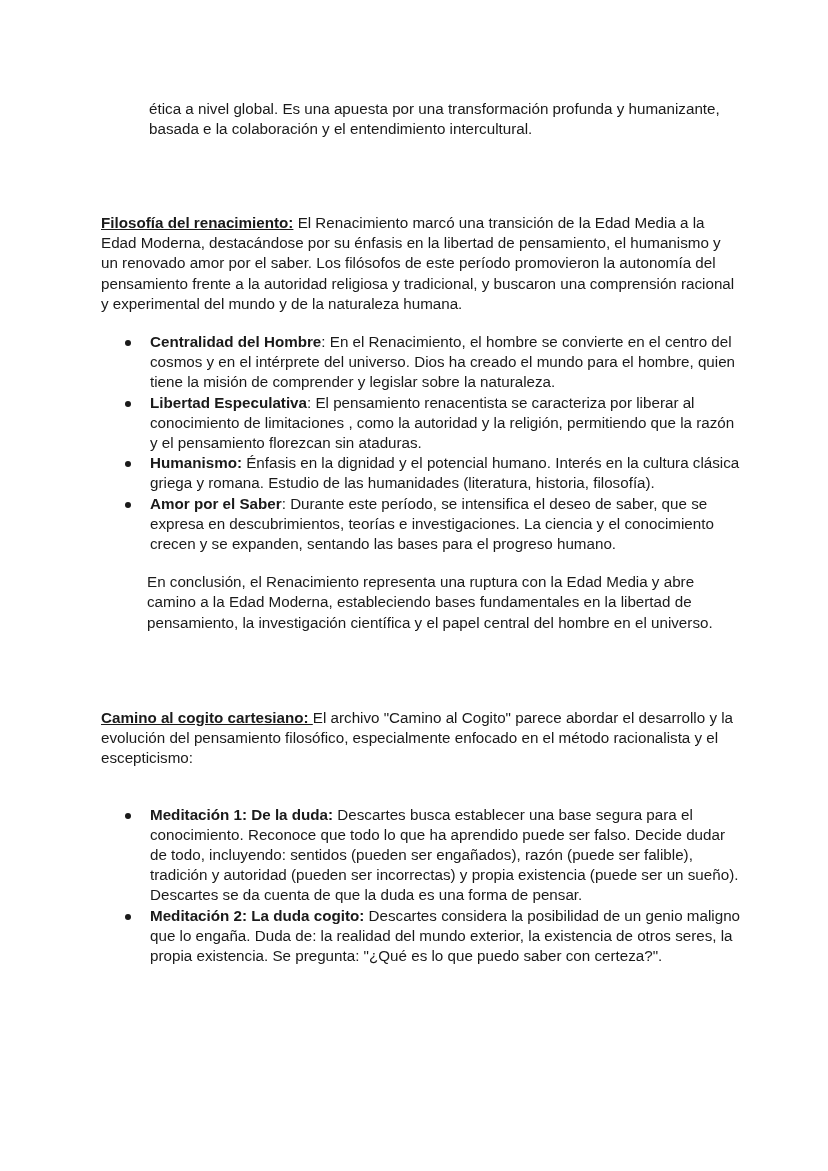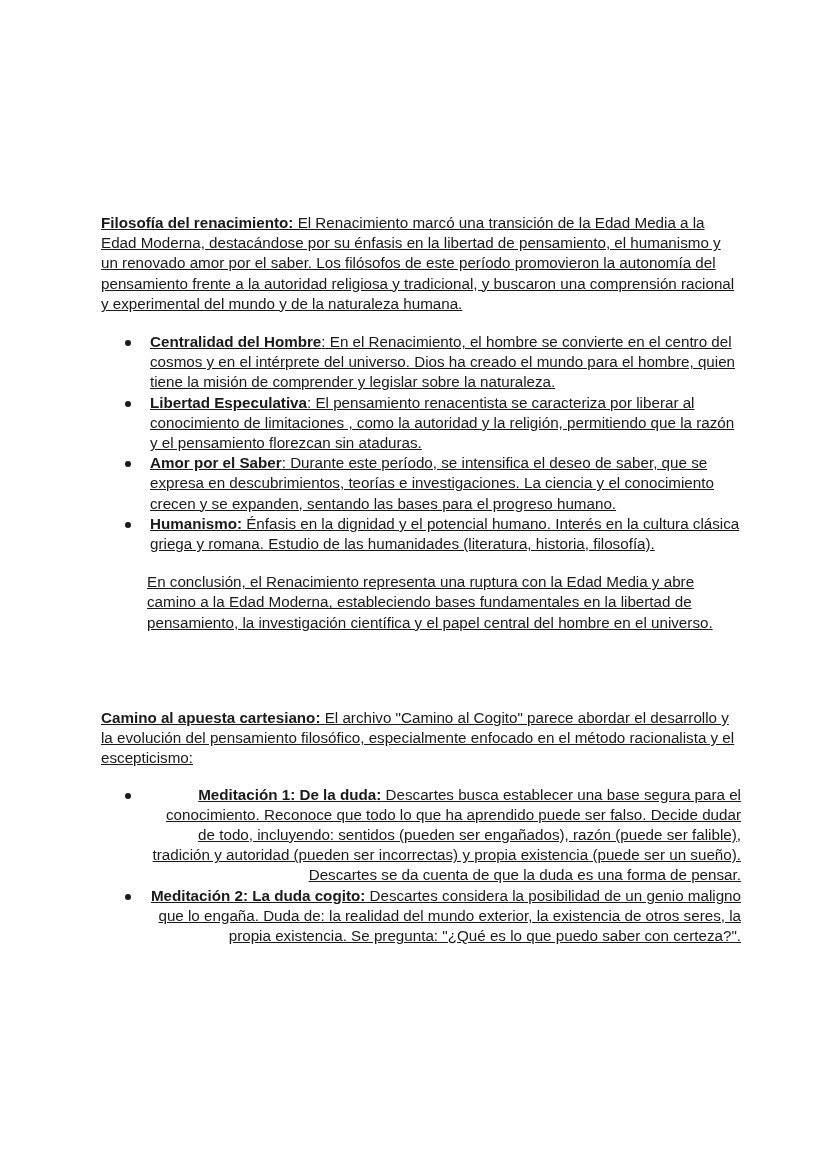--- a/index.html
+++ b/index.html
@@ -27,21 +27,20 @@
       position: absolute;
       left: 149px;
       top: 99px;
       width: 600px;
       margin: 0;
     }
     .section {
       position: absolute;
       left: 101px;
       width: 640px;
-      text-decoration: underline;
     }
     .section p {
       margin: 0;
     }
     .heading {
       font-weight: bold;
       text-decoration: underline;
     }
     ul.bullets {
       list-style: none;
@@ -64,36 +63,37 @@
     }
     ul.bullets li b {
       font-weight: bold;
     }
   </style>
 </head>
 <body>
 
 <div class="page">
 
+  <p class="intro">ética a nivel global. Es una apuesta por una transformación profunda y humanizante, basada e la colaboración y el entendimiento intercultural.</p>
 
   <div class="section" style="top:213px;">
     <p><span class="heading">Filosofía del renacimiento:</span><span> El Renacimiento marcó una transición de la Edad Media a la Edad Moderna, destacándose por su énfasis en la libertad de pensamiento, el humanismo y un renovado amor por el saber. Los filósofos de este período promovieron la autonomía del pensamiento frente a la autoridad religiosa y tradicional, y buscaron una comprensión racional y experimental del mundo y de la naturaleza humana.</span></p>
 
     <ul class="bullets" style="margin-top:18px;">
       <li><span class="bullet"></span><b>Centralidad del Hombre</b><span>:</span><span> En el Renacimiento, el hombre se convierte en el centro del cosmos y en el intérprete del universo. Dios ha creado el mundo para el hombre, quien tiene la misión de comprender y legislar sobre la naturaleza.</span></li>
       <li><span class="bullet"></span><b>Libertad Especulativa</b><span>:</span><span> El pensamiento renacentista se caracteriza por liberar al conocimiento de limitaciones , como la autoridad y la religión, permitiendo que la razón y el pensamiento florezcan sin ataduras.</span></li>
+      <li><span class="bullet"></span><b>Humanismo:</b><span></span><span> Énfasis en la dignidad y el potencial humano. Interés en la cultura clásica griega y romana. Estudio de las humanidades (literatura, historia, filosofía).</span></li>
       <li><span class="bullet"></span><b>Amor por el Saber</b><span>:</span><span> Durante este período, se intensifica el deseo de saber, que se expresa en descubrimientos, teorías e investigaciones. La ciencia y el conocimiento crecen y se expanden, sentando las bases para el progreso humano.</span></li>
-      <li><span class="bullet"></span><b>Humanismo:</b><span></span><span> Énfasis en la dignidad y el potencial humano. Interés en la cultura clásica griega y romana. Estudio de las humanidades (literatura, historia, filosofía).</span></li>
     </ul>
 
     <p style="margin-top:18px;margin-left:46px;">En conclusión, el Renacimiento representa una ruptura con la Edad Media y abre camino a la Edad Moderna, estableciendo bases fundamentales en la libertad de pensamiento, la investigación científica y el papel central del hombre en el universo.</p>
   </div>
 
   <div class="section" style="top:708px;">
-    <p><span class="heading">Camino al apuesta cartesiano: </span><span>El archivo "Camino al Cogito" parece abordar el desarrollo y la evolución del pensamiento filosófico, especialmente enfocado en el método racionalista y el escepticismo:</span></p>
+    <p><span class="heading">Camino al cogito cartesiano: </span><span>El archivo "Camino al Cogito" parece abordar el desarrollo y la evolución del pensamiento filosófico, especialmente enfocado en el método racionalista y el escepticismo:</span></p>
 
-    <ul class="bullets" style="margin-top:16px;text-align:right;">
+    <ul class="bullets" style="margin-top:36px;">
       <li><span class="bullet"></span><b>Meditación 1: De la duda:</b><span> Descartes busca establecer una base segura para el conocimiento. Reconoce que todo lo que ha aprendido puede ser falso. Decide dudar de todo, incluyendo: sentidos (pueden ser engañados), razón (puede ser falible), tradición y autoridad (pueden ser incorrectas) y propia existencia (puede ser un sueño). Descartes se da cuenta de que la duda es una forma de pensar.</span></li>
       <li><span class="bullet"></span><b>Meditación 2: La duda cogito:</b><span> Descartes considera la posibilidad de un genio maligno que lo engaña. Duda de: la realidad del mundo exterior, la existencia de otros seres, la propia existencia. Se pregunta: "¿Qué es lo que puedo saber con certeza?".</span></li>
     </ul>
   </div>
 
 </div>
 
 </body></html>

